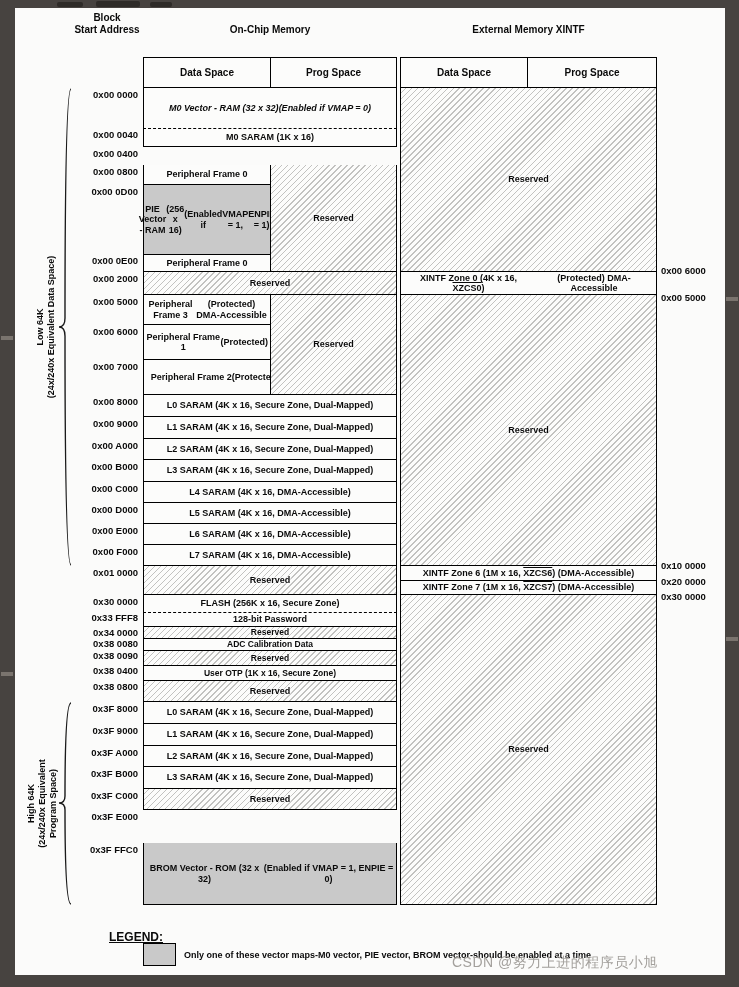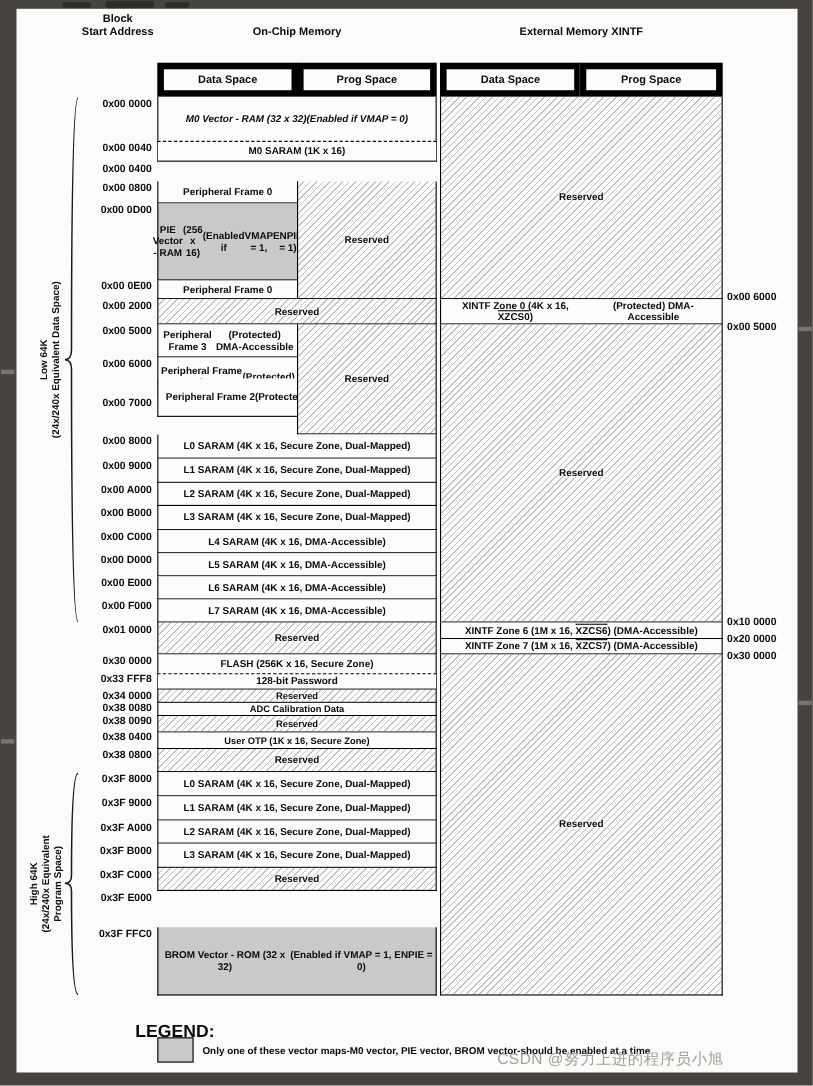--- a/index.html
+++ b/index.html
@@ -3,38 +3,38 @@
 <meta charset="utf-8">
 <style>
   * { margin:0; padding:0; box-sizing:border-box; }
   html,body { background:#ffffff; }
   .page { position:relative; width:739px; height:987px; background:var(--frame,#474340);
           overflow:hidden; font-family:"Liberation Sans",sans-serif; color:#0a0a0a; }
   .canvas { position:absolute; left:15px; top:8px; width:710px; height:967px; background:var(--canvas,#fbfbfa); }
   .scr { position:absolute; background:#2e2b28; border-radius:2px; }
   .tick { position:absolute; background:#7a746e; }
   .title { position:absolute; text-align:center; font-weight:bold; font-size:10px; line-height:12px; }
-  .hcell { position:absolute; top:57px; height:31px; border:6px solid #000000; display:flex;
+  .hcell { position:absolute; top:57px; height:31px; border:1px solid #000000; display:flex;
            align-items:center; justify-content:center; font-weight:bold; font-size:10px; background:#fcfcfb; }
   .blk { position:absolute; border:1px solid #000; border-top:none; background:#fcfcfb;
          display:flex; flex-direction:row; align-items:center; justify-content:center;
          text-align:center; font-weight:bold; font-size:9px; line-height:10.5px; padding:0 2px; }
   .sm  { font-size:8.5px; line-height:9px; }
   .it  { font-style:italic; }
   .nb  { border-bottom:none; }
   .dt  { border-top:1px dashed #000; }
   .gray { background:var(--vector-fill,#c9c9c9); }
   .hatch { background:repeating-linear-gradient(135deg,#fcfcfb 0px,#fcfcfb 3.2px,#c2c2c0 3.2px,#c2c2c0 4.2px);
            text-shadow:0 0 2px #fff,0 0 3px #fff,0 0 3px #fff; }
   .ov { text-decoration:overline; }
   .addr  { position:absolute; left:60px; width:78px; text-align:right; font-weight:bold; font-size:9.5px; line-height:10px; }
   .raddr { position:absolute; left:661px; width:72px; text-align:left; font-weight:bold; font-size:9.5px; line-height:10px; }
   .brace { position:absolute; }
   .vlabel { position:absolute; transform:rotate(-90deg); text-align:center; font-weight:bold; font-size:9px; line-height:11px; }
-  .legend-title { position:absolute; left:123px; top:930px; font-weight:bold; font-size:16px; }
+  .legend-title { position:absolute; left:109px; top:930px; font-weight:bold; font-size:12px;text-decoration:underline; }
   .legend-swatch { position:absolute; left:143px; top:943px; width:33px; height:23px;
                    background:var(--vector-fill,#c9c9c9); border:1px solid #000; }
   .legend-text { position:absolute; left:184px; top:950px; width:470px; font-weight:bold; font-size:9px; line-height:11px; }
   .watermark { position:absolute; left:452px; top:954px; font-size:14px; color:#a3a09c; letter-spacing:0.5px; white-space:nowrap; }
 </style>
 </head>
 <body>
 
 <div class="page">
   <div class="canvas"></div>
@@ -117,21 +117,21 @@
   <div class="blk hatch" style="left:270px;top:165px;width:127px;height:107px">Reserved</div>
   <div class="blk hatch" style="left:143px;top:272px;width:254px;height:23px">Reserved</div>
   <div class="blk" style="left:143px;top:295px;width:128px;height:30px">
     <span>Peripheral Frame 3</span>
     <span>(Protected) DMA-Accessible</span>
   </div>
   <div class="blk" style="left:143px;top:325px;width:128px;height:35px">
     <span>Peripheral Frame 1</span>
     <span>(Protected)</span>
   </div>
-  <div class="blk" style="left:143px;top:344px;width:144px;height:35px">
+  <div class="blk" style="left:143px;top:360px;width:144px;height:35px">
     <span>Peripheral Frame 2</span>
     <span>(Protected)</span>
   </div>
   <div class="blk hatch" style="left:270px;top:295px;width:127px;height:100px">Reserved</div>
   <div class="blk" style="left:143px;top:395px;width:254px;height:22px">L0 SARAM (4K x 16, Secure Zone, Dual-Mapped)</div>
   <div class="blk" style="left:143px;top:417px;width:254px;height:22px">L1 SARAM (4K x 16, Secure Zone, Dual-Mapped)</div>
   <div class="blk" style="left:143px;top:439px;width:254px;height:21px">L2 SARAM (4K x 16, Secure Zone, Dual-Mapped)</div>
   <div class="blk" style="left:143px;top:460px;width:254px;height:22px">L3 SARAM (4K x 16, Secure Zone, Dual-Mapped)</div>
   <div class="blk" style="left:143px;top:482px;width:254px;height:21px">L4 SARAM (4K x 16, DMA-Accessible)</div>
   <div class="blk" style="left:143px;top:503px;width:254px;height:21px">L5 SARAM (4K x 16, DMA-Accessible)</div>

